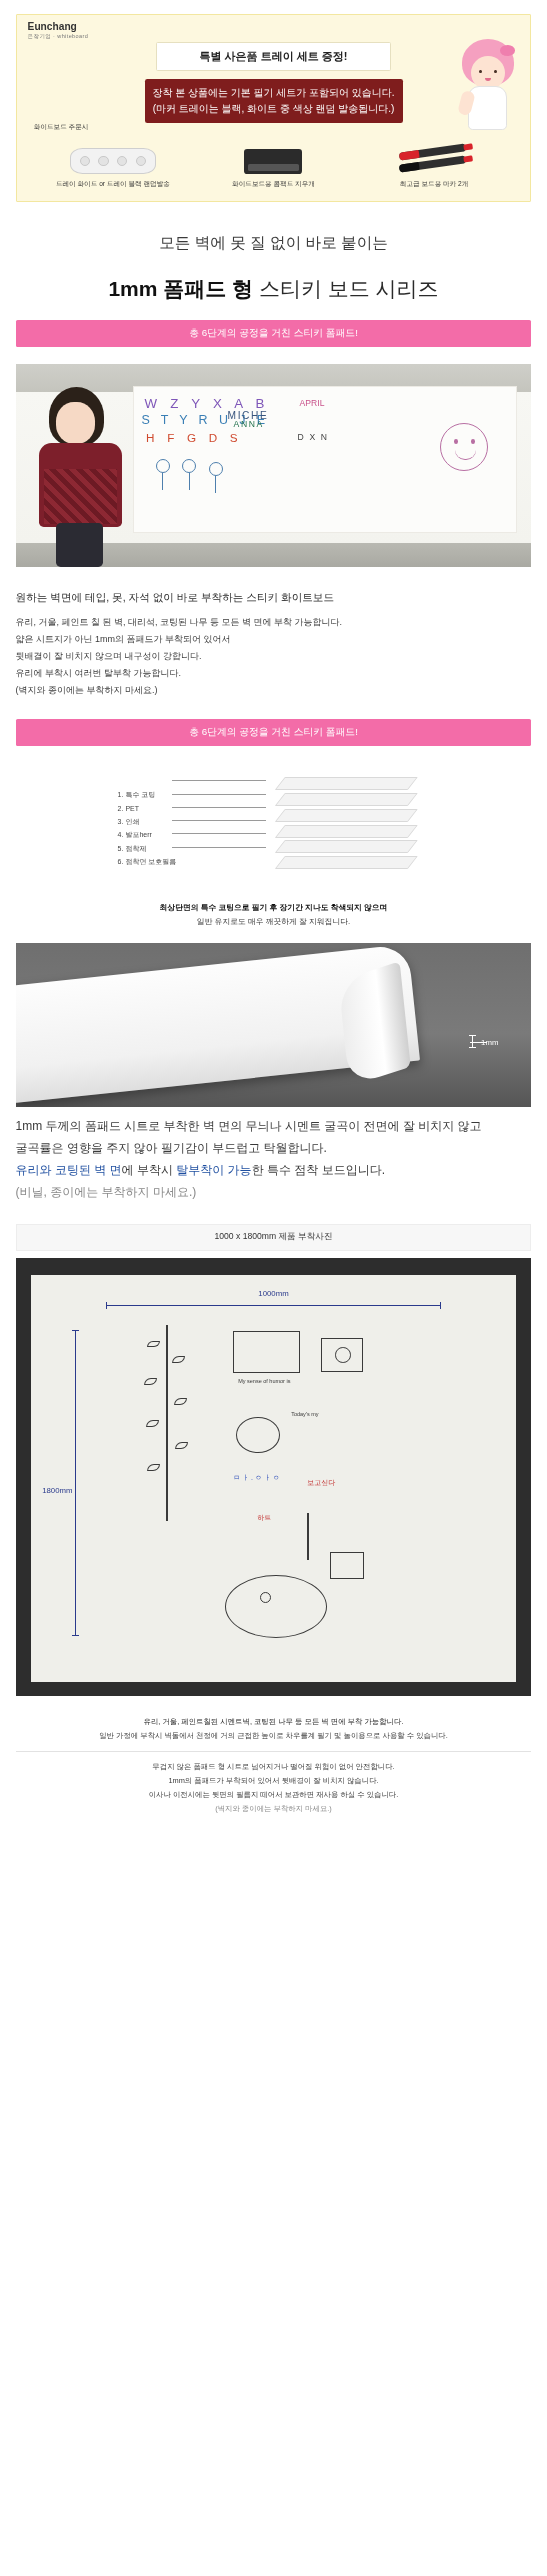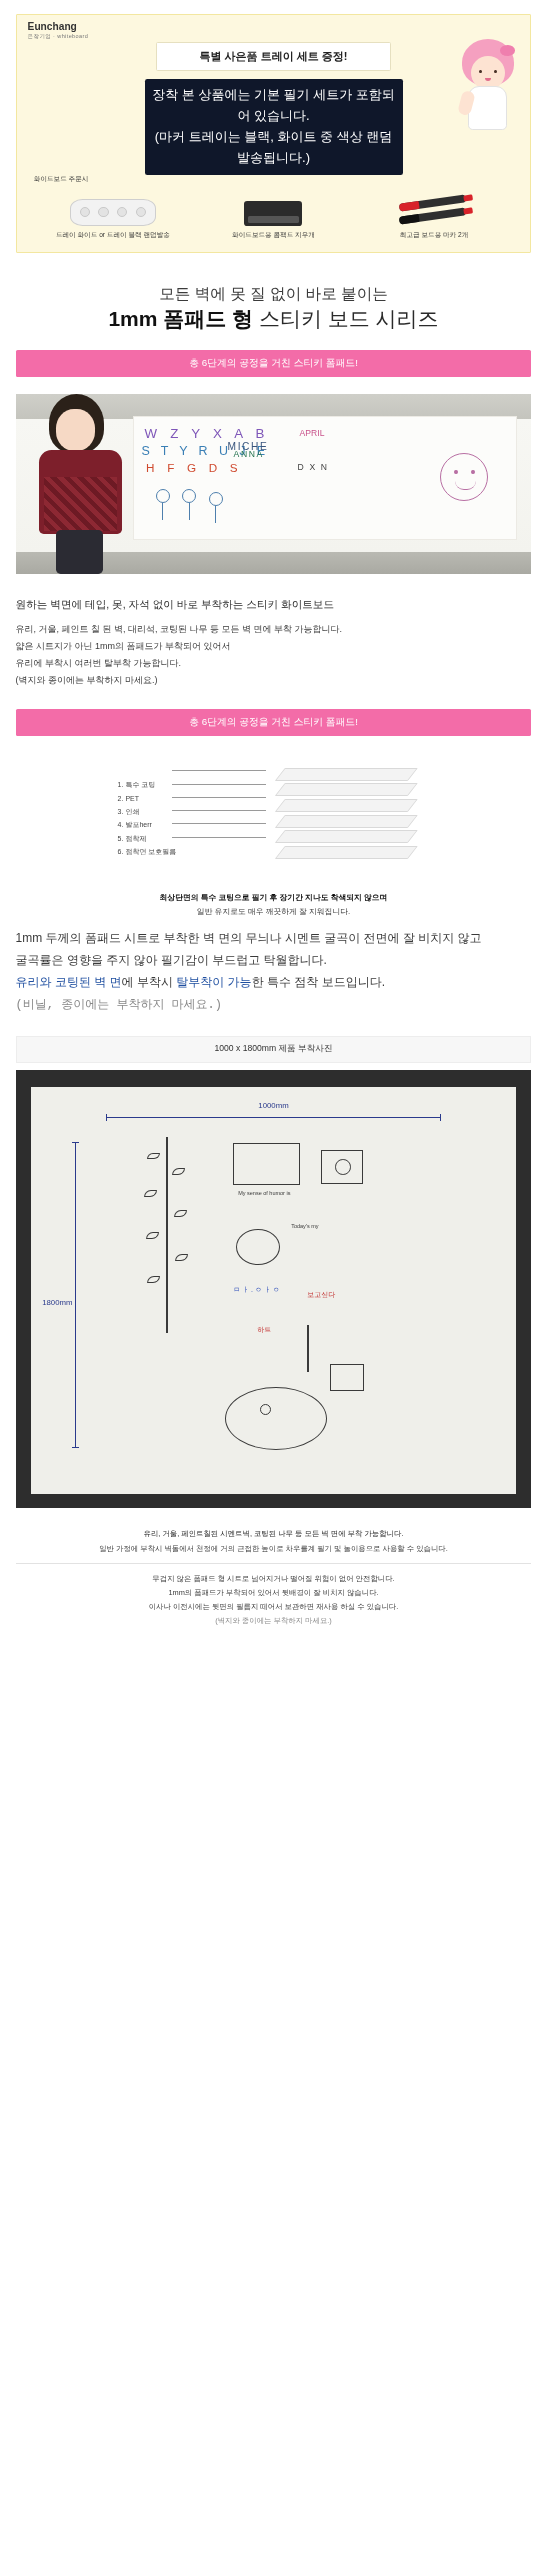--- a/index.html
+++ b/index.html
@@ -38,25 +38,25 @@
     border-radius: 1.6px;
     text-align: center;
     font-size: 11px;
     font-weight: bold;
     color: #222;
     padding: 6.3px 3.1px;
   }
   .promo-green {
     margin: 7.8px auto 0 auto;
     width: 258px;
-    background: #0f172a;
+    background: #7f1d1d;
     color: #ffffff;
     border-radius: 2.3px;
     text-align: center;
-    font-size: 13px;
+    font-size: 10px;
     line-height: 1.6;
     padding: 6.3px 4.7px;
   }
   .promo-items {
     margin: 11px 4.7px 0 4.7px;
     display: flex;
     justify-content: space-between;
     align-items: flex-end;
   }
   .promo-col { width: 33%; text-align: center; }
@@ -107,38 +107,38 @@
   .girl .eye.l { left: 23.5px; }
   .girl .eye.r { left: 38px; }
   .girl .mouth { position: absolute; left: 29px; top: 39px; width: 6.3px; height: 3.9px; background: #e06a8a; border-radius: 0 0 6.3px 6.3px; }
   .girl .bow { position: absolute; left: 44px; top: 6.3px; width: 15.6px; height: 11px; background: #ef7fae; border-radius: 50%; }
   .girl .body { position: absolute; left: 12.5px; top: 47px; width: 39px; height: 44px; background: #ffffff; border: 0.8px solid #e2e2e2; border-radius: 11px 11px 4.7px 4.7px; }
   .girl .arm { position: absolute; left: 4.7px; top: 52px; width: 12.5px; height: 23.5px; background: #fde3d2; border-radius: 6.3px; transform: rotate(15deg); }
 
   
   .headline { text-align: center; margin: 31px 0 7.8px 0; }
   .headline .l1 { font-size: 15.6px; color: #3b3b3b; }
-  .headline .l2 { font-size: 21px; color: #2a2a2a; margin-top: 0; }
+  .headline .l2 { font-size: 21px; color: #2a2a2a; margin-top: 21px; }
   .headline .l2 b { color: #111; }
 
   
   .pinkbar {
     margin: 17px 15.6px;
     background: #f36ca8;
     color: #ffffff;
     text-align: center;
     font-size: 9.8px;
     padding: 7px 3.1px;
     border-radius: 1.6px;
   }
 
   
   .photo-wb {
     margin: 0 15.6px;
-    height: 180px;
+    height: 203px;
     position: relative;
     background: linear-gradient(180deg,#cfcfc9 0%, #c4c4bd 14%, #f7f7f3 14%, #f3f3ee 88%, #b9b9b2 88%, #a9a9a2 100%);
     overflow: hidden;
   }
   .wb-board {
     position: absolute; left: 117px; top: 22px; right: 14px; bottom: 34px;
     background: #fcfcfa; border: 0.8px solid #eceae4;
   }
   .wb-ink { position: absolute; font-family: "Liberation Sans", sans-serif; }
   .wb-letters { top: 9.4px; left: 11px; font-size: 13.3px; letter-spacing: 4.7px; color: #7e56b8; }
@@ -200,21 +200,21 @@
     border-radius: 31px 6.3px 6.3px 31px;
   }
   .mm-mark { position: absolute; right: 33px; top: 95px; color: #fff; font-size: 7.8px; }
   .mm-bar { position: absolute; right: 59px; top: 92px; width: 0.8px; height: 12.5px; background: #fff; }
   .mm-bar::before, .mm-bar::after { content:""; position: absolute; left: -3.1px; width: 7px; height: 0.8px; background:#fff; }
   .mm-bar::before { top: 0; } .mm-bar::after { bottom: 0; }
   .mm-line { position: absolute; right: 44px; top: 99px; width: 17px; height: 0.8px; background: #fff; }
 
   .foot-text { font-size: 12px; color: #3a3a3a; line-height: 1.85; margin: 7.8px 15.6px 0 15.6px; }
   .foot-text .blue { color: #1f4fa0; }
-  .foot-text .gray { color: #888; font-family: Liberation Mono, monospace; }
+  .foot-text .gray { color: #888; }
 
   
   .sizebar {
     margin: 20.3px 15.6px 0 15.6px;
     background: #f7f7f7; border: 0.8px solid #ededed;
     text-align: center; font-size: 8.6px; color: #333; padding: 6.3px;
   }
   .photo-size {
     margin: 7.8px 15.6px 0 15.6px; height: 438px; position: relative;
     background: #2d2d2d; overflow: hidden;
@@ -342,20 +342,21 @@
       <div class="g2-face"></div>
       <div class="g2-dress"></div>
       <div class="g2-legs"></div>
     </div>
   </div>
 
   <div class="txtblock">
     <span class="big">원하는 벽면에 테입, 못, 자석 없이 바로 부착하는 스티키 화이트보드</span>
     <div>유리, 거울, 페인트 칠 된 벽, 대리석, 코팅된 나무 등 모든 벽 면에 부착 가능합니다.</div>
     <div>얇은 시트지가 아닌 1mm의 폼패드가 부착되어 있어서</div>
+    <div>뒷배결이 잘 비치지 않으며 내구성이 강합니다.</div>
     <div>유리에 부착시 여러번 탈부착 가능합니다.</div>
     <div>(벽지와 종이에는 부착하지 마세요.)</div>
   </div>
 
   <div class="pinkbar">총 6단계의 공정을 거친 스티키 폼패드!</div>
 
   <div class="layers">
     <div class="layer-list">
       <div>1. 특수 코팅</div>
       <div>2. PET</div>
@@ -378,20 +379,27 @@
     <div class="leader" style="left:156px; top:57px; width:94px;"></div>
     <div class="leader" style="left:156px; top:70px; width:94px;"></div>
     <div class="leader" style="left:156px; top:84px; width:94px;"></div>
   </div>
 
   <div class="caption-red">
     <div><b>최상단면의 특수 코팅으로 필기 후 장기간 지나도 착색되지 않으며</b></div>
     <div>일반 유지로도 매우 깨끗하게 잘 지워집니다.</div>
   </div>
 
+  <div class="photo-foam">
+    <div class="foam-sheet"></div>
+    <div class="foam-curl"></div>
+    <div class="mm-bar"></div>
+    <div class="mm-line"></div>
+    <div class="mm-mark">1mm</div>
+  </div>
 
   <div class="foot-text">
     <div>1mm 두께의 폼패드 시트로 부착한 벽 면의 무늬나 시멘트 굴곡이 전면에 잘 비치지 않고</div>
     <div>굴곡률은 영향을 주지 않아 필기감이 부드럽고 탁월합니다.</div>
     <div>
       <span class="blue">유리와 코팅된 벽 면</span><span>에 부착시 </span><span class="blue">탈부착이 가능</span><span>한 특수 점착 보드입니다.</span>
     </div>
     <div class="gray">(비닐, 종이에는 부착하지 마세요.)</div>
   </div>
 

